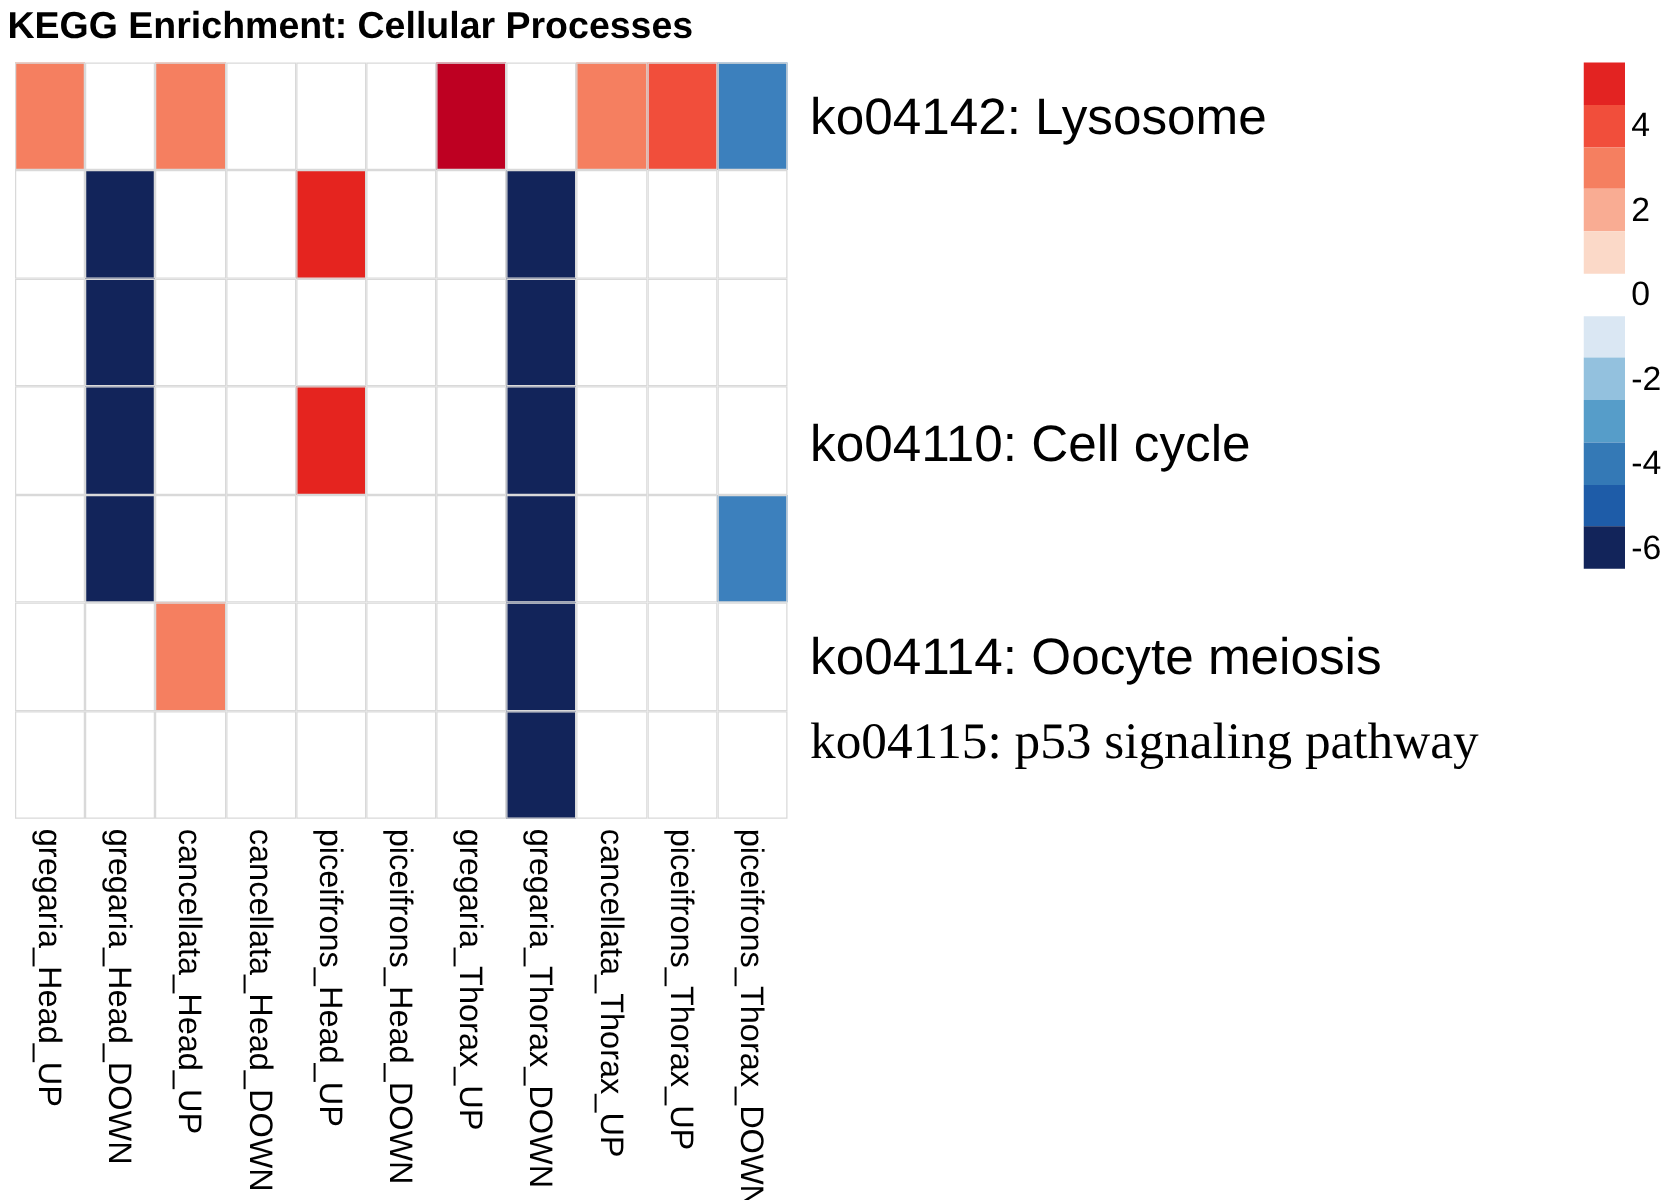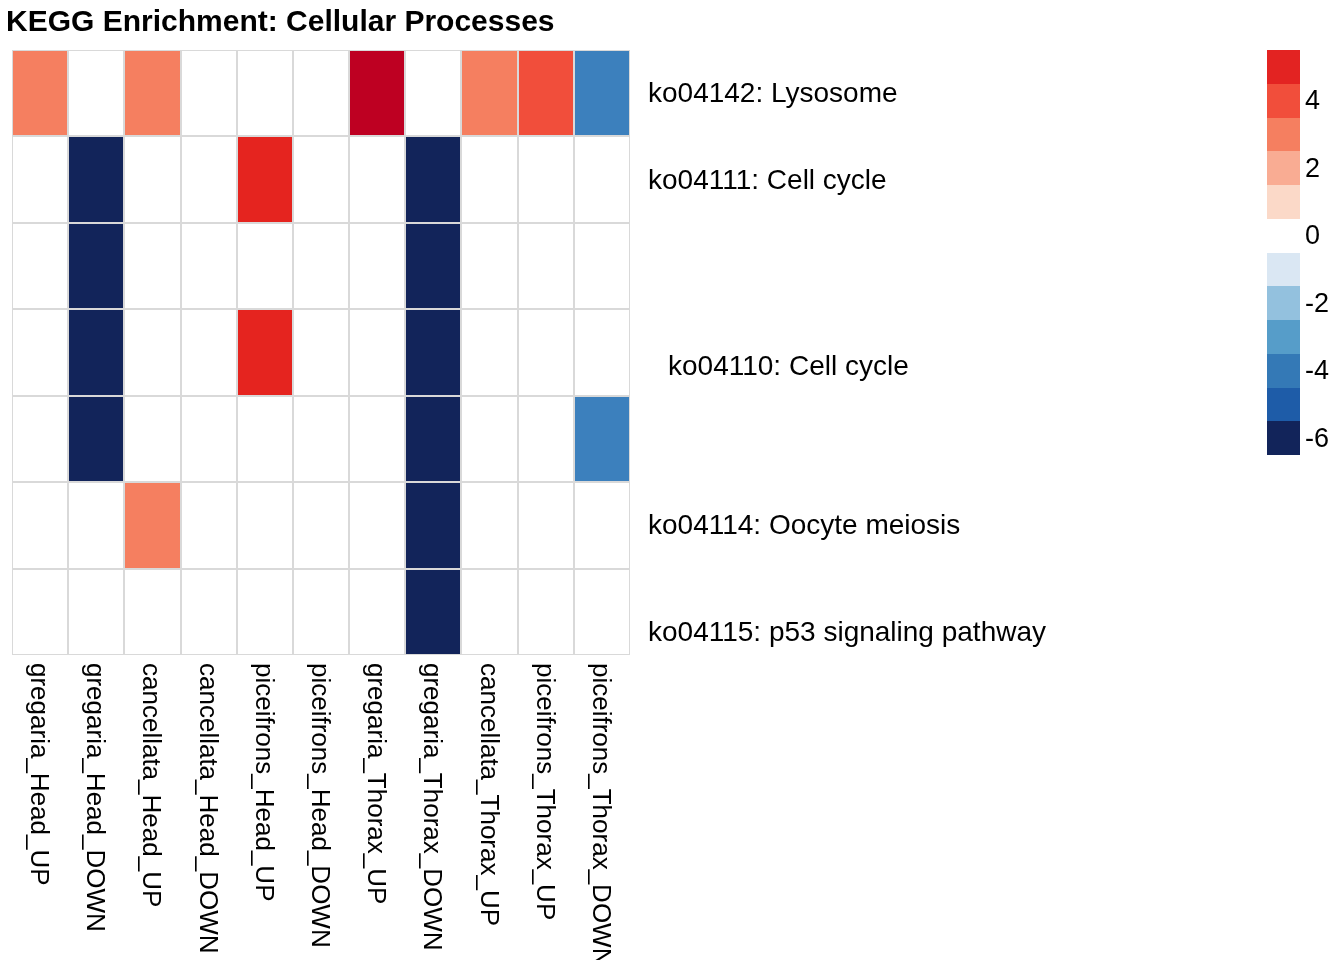--- a/index.html
+++ b/index.html
@@ -22,21 +22,21 @@
   }
   .cell{
     box-sizing:border-box;
     border:1px solid #d9d9d9;
     background:#ffffff;
   }
   .overlay{position:absolute;left:0;top:0;width:100%;height:100%;pointer-events:none;}
   .rowlabel{
     position:absolute;left:648px;height:86.43px;
     display:flex;align-items:center;
-    font-size:28px;color:#000;white-space:nowrap;
+    font-size:41px;color:#000;white-space:nowrap;
   }
   .collabel{
     position:absolute;top:663px;
     font-size:26px;line-height:26px;color:#000;white-space:nowrap;
     transform:rotate(90deg);transform-origin:0 0;
   }
   .legend-seg{position:absolute;width:33px;}
   .legend-label{
     position:absolute;left:1305px;height:34px;
     display:flex;align-items:center;
@@ -122,24 +122,23 @@
     <div class="cell"></div>
     <div class="cell"></div>
     <div class="cell"></div>
     <div class="cell" style="background: rgb(18, 36, 90);"></div>
     <div class="cell"></div>
     <div class="cell"></div>
     <div class="cell"></div>
   </div>
 <div id="rowlabels" class="overlay">
     <div class="rowlabel" style="top: 50px;">ko04142: Lysosome</div>
-    <div class="rowlabel" style="top: 136.429px;">ko04111: Cell cycle</div>
-    <div class="rowlabel" style="top: 323px; margin-left: 20px;">ko04110: Cell cycle</div>
+    <div class="rowlabel" style="top: 312px;">ko04110: Cell cycle</div>
     <div class="rowlabel" style="top: 482.143px;">ko04114: Oocyte meiosis</div>
-    <div class="rowlabel" style="top: 589px;">ko04115: p53 signaling pathway</div>
+    <div class="rowlabel" style="top: 549px; font-family: Liberation Serif, serif;">ko04115: p53 signaling pathway</div>
   </div>
 <div id="collabels" class="overlay">
     <div class="collabel" style="left: 53.0909px;">gregaria_Head_UP</div>
     <div class="collabel" style="left: 109.273px;">gregaria_Head_DOWN</div>
     <div class="collabel" style="left: 165.455px;">cancellata_Head_UP</div>
     <div class="collabel" style="left: 221.636px;">cancellata_Head_DOWN</div>
     <div class="collabel" style="left: 277.818px;">piceifrons_Head_UP</div>
     <div class="collabel" style="left: 334px;">piceifrons_Head_DOWN</div>
     <div class="collabel" style="left: 390.182px;">gregaria_Thorax_UP</div>
     <div class="collabel" style="left: 446.364px;">gregaria_Thorax_DOWN</div>

